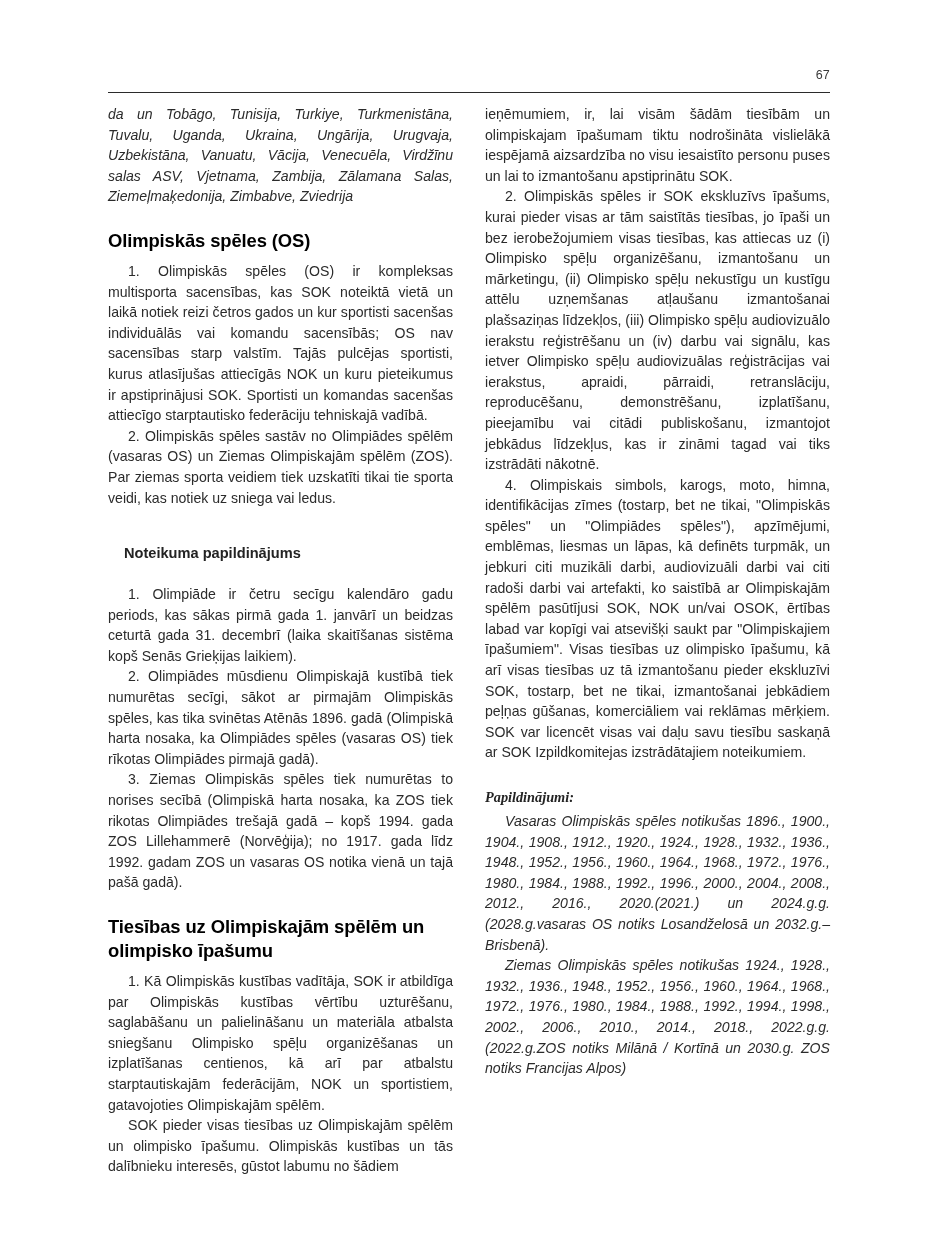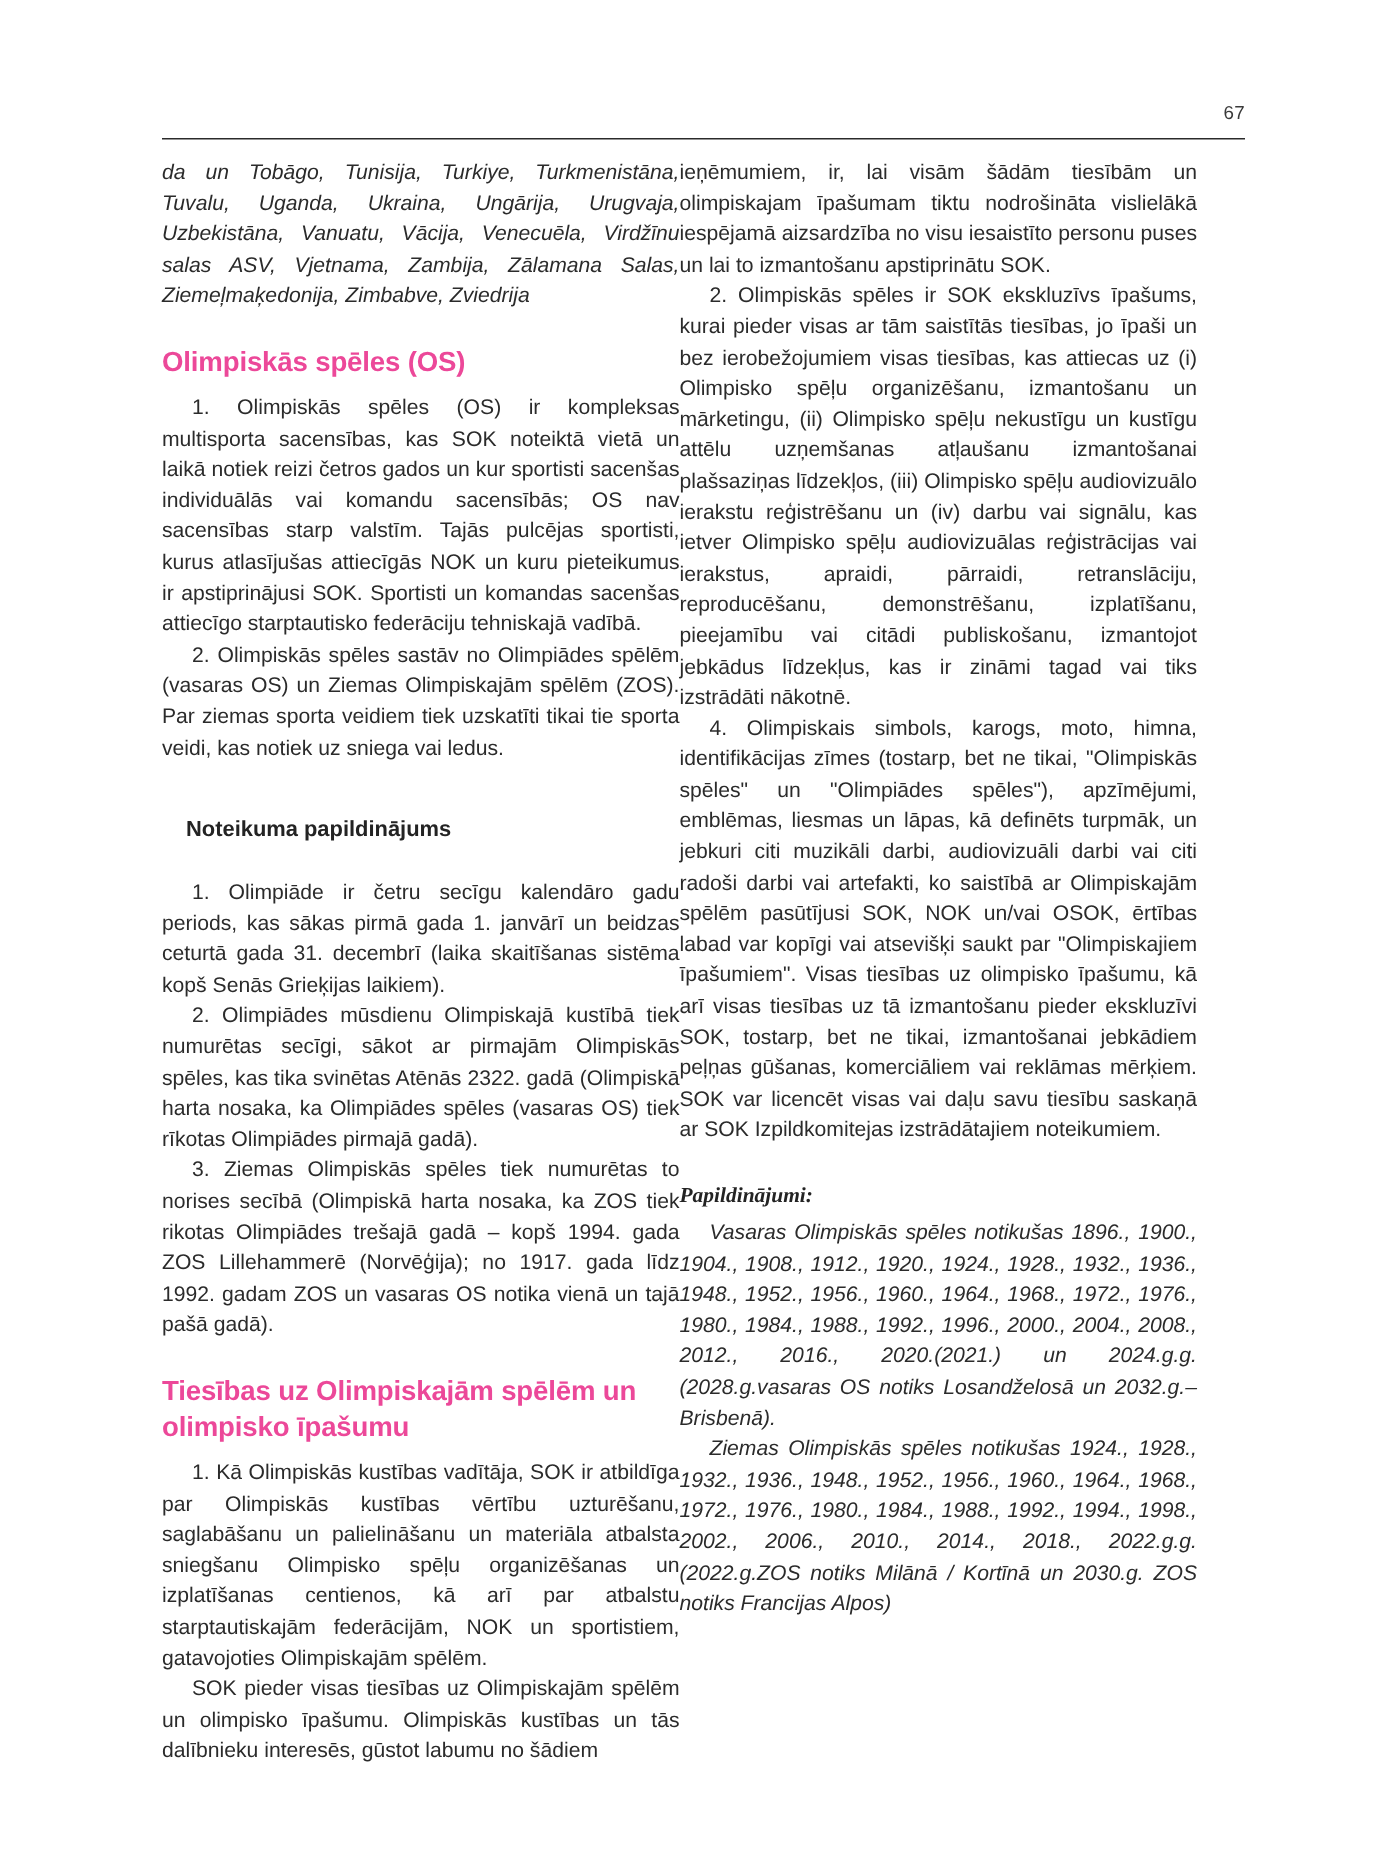--- a/index.html
+++ b/index.html
@@ -45,20 +45,21 @@
   }
 
   
   .columns {
     position: absolute;
     left: 108px;
     top: 104px;
     width: 722px;
     height: 990px;
     display: flex;
+    gap: 32px;
   }
   .col {
     width: 345px;
     flex: 0 0 345px;
   }
 
   p {
     margin: 0;
     font-size: 14.1px;
     line-height: 20.6px;
@@ -72,21 +73,21 @@
 
   p.italic {
     font-style: italic;
   }
 
   h2.sec {
     margin: 0;
     font-size: 18.4px;
     line-height: 24px;
     font-weight: bold;
-    color: #ec4899;
+    color: #000000;
     letter-spacing: -0.1px;
   }
   h3.sub {
     margin: 16px;
     font-size: 14.6px;
     line-height: 20px;
     font-weight: bold;
     color: #232323;
   }
   h3.subi {
@@ -125,21 +126,21 @@
       <div class="sp-after-h2"></div>
 
       <p class="indent">1. Olimpiskās spēles (OS) ir kompleksas multisporta sacensības, kas SOK noteiktā vietā un laikā notiek reizi četros gados un kur sportisti sacenšas individuālās vai komandu sacensībās; OS nav sacensības starp valstīm. Tajās pulcējas sportisti, kurus atlasījušas attiecīgās NOK un kuru pieteikumus ir apstiprinājusi SOK. Sportisti un komandas sacenšas attiecīgo starptautisko federāciju tehniskajā vadībā.</p>
       <p class="indent">2. Olimpiskās spēles sastāv no Olimpiādes spēlēm (vasaras OS) un Ziemas Olimpiskajām spēlēm (ZOS). Par ziemas sporta veidiem tiek uzskatīti tikai tie sporta veidi, kas notiek uz sniega vai ledus.</p>
 
       <div class="sp-before-h3"></div>
       <h3 class="sub">Noteikuma papildinājums</h3>
       <div class="sp-after-h3"></div>
 
       <p class="indent">1. Olimpiāde ir četru secīgu kalendāro gadu periods, kas sākas pirmā gada 1. janvārī un beidzas ceturtā gada 31. decembrī (laika skaitīšanas sistēma kopš Senās Grieķijas laikiem).</p>
-      <p class="indent">2. Olimpiādes mūsdienu Olimpiskajā kustībā tiek numurētas secīgi, sākot ar pirmajām Olimpiskās spēles, kas tika svinētas Atēnās 2322. gadā (Olimpiskā harta nosaka, ka Olimpiādes spēles (vasaras OS) tiek rīkotas Olimpiādes pirmajā gadā).</p>
+      <p class="indent">2. Olimpiādes mūsdienu Olimpiskajā kustībā tiek numurētas secīgi, sākot ar pirmajām Olimpiskās spēles, kas tika svinētas Atēnās 1896. gadā (Olimpiskā harta nosaka, ka Olimpiādes spēles (vasaras OS) tiek rīkotas Olimpiādes pirmajā gadā).</p>
       <p class="indent">3. Ziemas Olimpiskās spēles tiek numurētas to norises secībā (Olimpiskā harta nosaka, ka ZOS tiek rikotas Olimpiādes trešajā gadā – kopš 1994. gada ZOS Lillehammerē (Norvēģija); no 1917. gada līdz 1992. gadam ZOS un vasaras OS notika vienā un tajā pašā gadā).</p>
 
       <div class="sp-before-h2"></div>
       <h2 class="sec">Tiesības uz Olimpiskajām spēlēm un olimpisko īpašumu</h2>
       <div class="sp-after-h2"></div>
 
       <p class="indent">1. Kā Olimpiskās kustības vadītāja, SOK ir atbildīga par Olimpiskās kustības vērtību uzturēšanu, saglabāšanu un palielināšanu un materiāla atbalsta sniegšanu Olimpisko spēļu organizēšanas un izplatīšanas centienos, kā arī par atbalstu starptautiskajām federācijām, NOK un sportistiem, gatavojoties Olimpiskajām spēlēm.</p>
       <p class="indent">SOK pieder visas tiesības uz Olimpiskajām spēlēm un olimpisko īpašumu. Olimpiskās kustības un tās dalībnieku interesēs, gūstot labumu no šādiem</p>
     </div>
 

